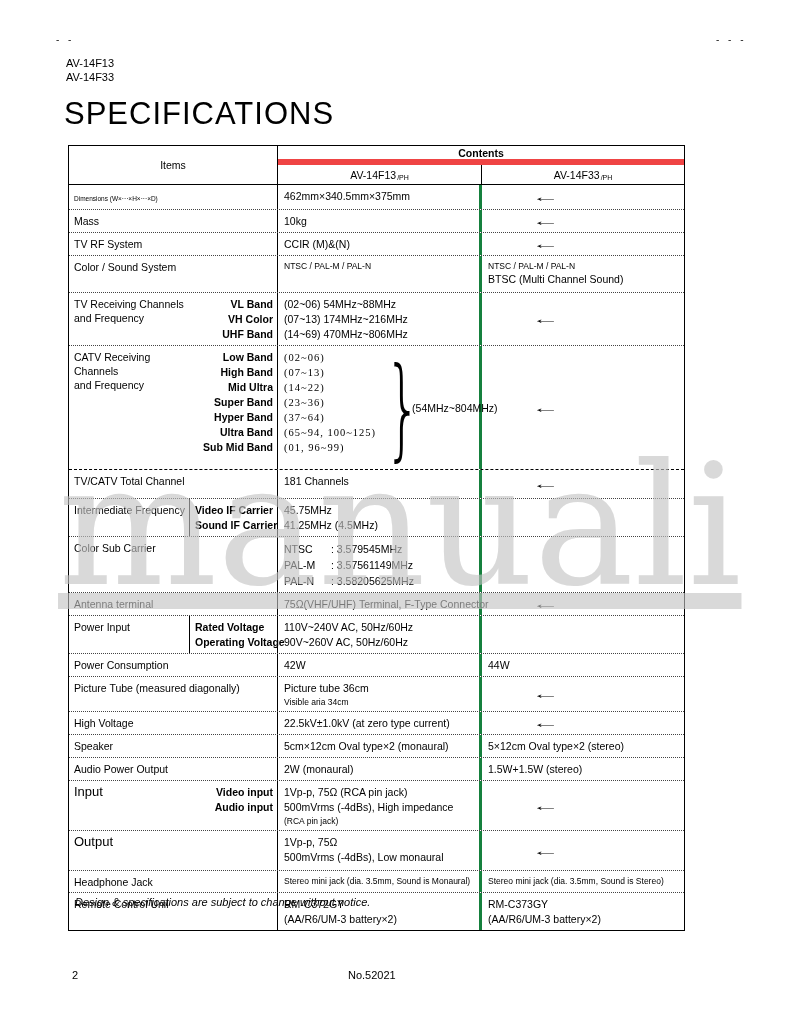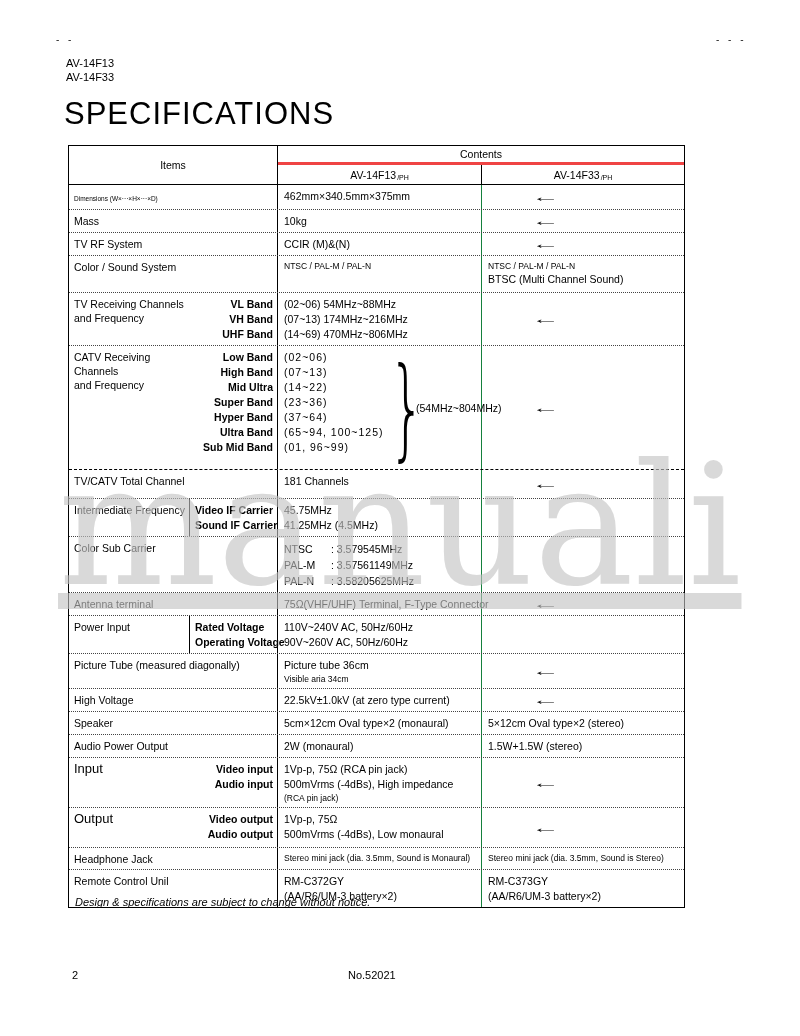--- a/index.html
+++ b/index.html
@@ -16,50 +16,50 @@
   .crop-right { left:716px; }
 
   .models { position:absolute; left:66px; top:56px; font-size:11px; line-height:14px; }
   .title { position:absolute; left:64px; top:96px; font-size:31px; font-weight:400; letter-spacing:1px; }
 
   .spec-table { position:absolute; left:68px; top:145px; width:617px; border:1.5px solid #000; font-size:10.5px; }
 
   .thead { display:flex; border-bottom:1px solid #000; }
   .th-items { width:209px; border-right:1px solid #000; display:flex; align-items:center; justify-content:center; }
   .th-contents-wrap { flex:1; }
-  .th-contents { height:19px; display:flex; align-items:center; justify-content:center; border-bottom:3px solid #ef4444; }
+  .th-contents { height:19px; display:flex; align-items:center; justify-content:center; border-bottom:6px solid #ef4444;font-weight:bold; }
   .th-models { display:flex; height:19px; }
   .th-m1 { width:204px; border-right:1px solid #000; display:flex; align-items:center; justify-content:center; }
   .th-m2 { flex:1; display:flex; align-items:center; justify-content:center; }
   .ph { font-size:7px; position:relative; top:3px; margin-left:1px; }
 
   .row { display:flex; }
   .tbody .row + .row { border-top:1px dotted #444; }
   .tbody .row.dashdot { border-top:1px dashed #000; }
 
   .c-items { width:209px; border-right:1px solid #000; display:flex; }
   .item-label { flex:1; padding:4px 2px 3px 5px; line-height:14px; }
   .item-label.big { font-size:13px; }
   .item-label.tiny { font-size:6.5px; padding-top:7px; }
   .sub-col { width:88px; display:flex; flex-direction:column; padding:4px 4px 3px 0;font-weight:bold; }
   .sub-col.right { text-align:right; }
   .sub-col.divided { border-left:1px solid #000; padding-left:5px; text-align:left; }
   .sub-line { line-height:15px; white-space:nowrap; }
 
-  .c-1 { width:204px; border-right:1px solid #15803d; padding:4px 3px 3px 6px; }
+  .c-1 { width:204px; border-right:3px solid #15803d; padding:4px 3px 3px 6px; }
   .c-2 { flex:1; padding:4px 3px 3px 6px; }
   .val-line { line-height:15px; white-space:nowrap; }
   .small { font-size:8.5px; }
   .val-line.small { line-height:12px; }
 
   .arrow-cell { display:flex; align-items:center; padding:0; }
   .arrow { display:inline-block; transform:scaleX(2.4); font-size:12px; margin-left:58px; }
 
   .catv-c1 { display:flex; }
-  .catv-vals { width:96px; }
+  .catv-vals { width:96px;font-family:Liberation Serif, serif; }
   .catv-vals .val-line { letter-spacing:1px; }
   .catv-brace { font-size:116px; line-height:1; align-self:center; width:34px;
                 transform:scale(0.5,0.95); font-weight:100; font-family:"DejaVu Sans",sans-serif; }
   .catv-range { align-self:center; white-space:nowrap; margin-left:2px; }
 
   .sc-name { display:inline-block; width:47px; }
   .subcarrier .val-line { line-height:16px; }
 
   .watermark { position:absolute; left:58px; top:428px; font-family:"DejaVu Serif",serif;
                font-size:168px; color:#c3c3c3; opacity:0.62; z-index:9; pointer-events:none;text-decoration:underline; }
@@ -154,21 +154,21 @@
       </div>
 
       <div class="row" style="min-height:50px">
         <div class="c-items">
           <div class="item-label">
             <div>TV Receiving Channels</div>
             <div>and Frequency</div>
           </div>
           <div class="sub-col right">
             <div class="sub-line">VL Band</div>
-            <div class="sub-line">VH Band</div>
+            <div class="sub-line">VH Color</div>
             <div class="sub-line">UHF Band</div>
           </div>
         </div>
         <div class="c-1">
           <div class="val-line">(02~06) 54MHz~88MHz</div>
           <div class="val-line">(07~13) 174MHz~216MHz</div>
           <div class="val-line">(14~69) 470MHz~806MHz</div>
         </div>
         <div class="c-2 arrow-cell">
             <span class="arrow">←</span>
@@ -268,20 +268,31 @@
             <div class="sub-line">Operating Voltage</div>
           </div>
         </div>
         <div class="c-1">
           <div class="val-line">110V~240V AC, 50Hz/60Hz</div>
           <div class="val-line">90V~260V AC, 50Hz/60Hz</div>
         </div>
         <div class="c-2"></div>
       </div>
 
+      <div class="row" style="min-height:22px">
+        <div class="c-items">
+            <div class="item-label">Power Consumption</div>
+          </div>
+        <div class="c-1">
+            <div class="val-line">42W</div>
+          </div>
+        <div class="c-2">
+            <div class="val-line">44W</div>
+          </div>
+      </div>
 
       <div class="row" style="min-height:32px">
         <div class="c-items">
             <div class="item-label">Picture Tube (measured diagonally)</div>
           </div>
         <div class="c-1">
           <div class="val-line">Picture tube 36cm</div>
           <div class="val-line small">Visible aria 34cm</div>
         </div>
         <div class="c-2 arrow-cell">
@@ -339,24 +350,20 @@
           <div class="val-line small">(RCA pin jack)</div>
         </div>
         <div class="c-2 arrow-cell">
             <span class="arrow">←</span>
           </div>
       </div>
 
       <div class="row" style="min-height:40px">
         <div class="c-items">
           <div class="item-label big">Output</div>
-          <div class="sub-col right">
-            <div class="sub-line">Video output</div>
-            <div class="sub-line">Audio output</div>
-          </div>
         </div>
         <div class="c-1">
           <div class="val-line">1Vp-p, 75Ω</div>
           <div class="val-line">500mVrms (-4dBs), Low monaural</div>
         </div>
         <div class="c-2 arrow-cell">
             <span class="arrow">←</span>
           </div>
       </div>
 

